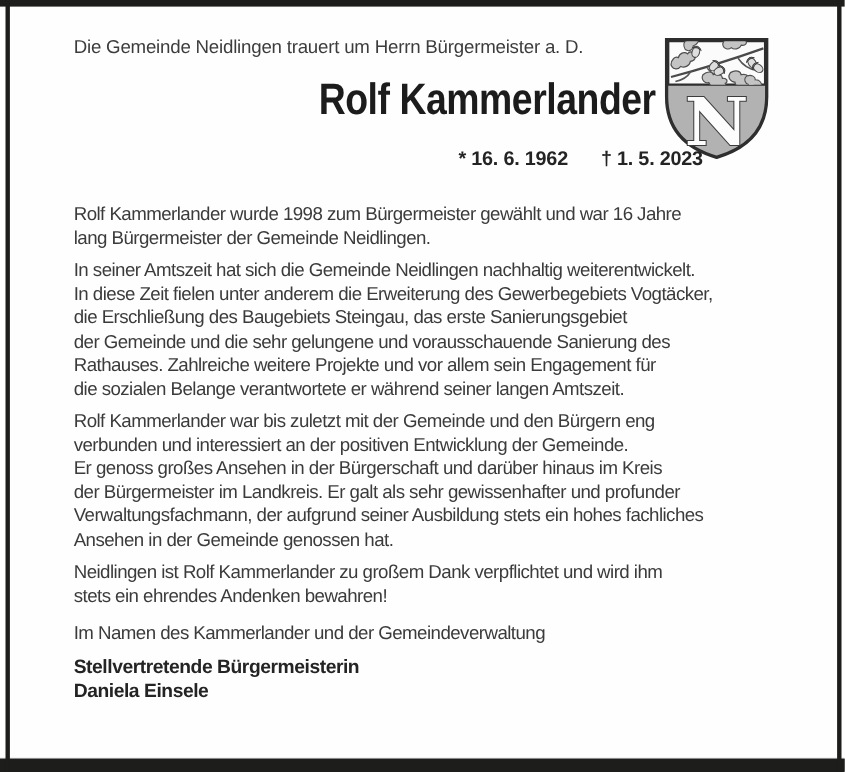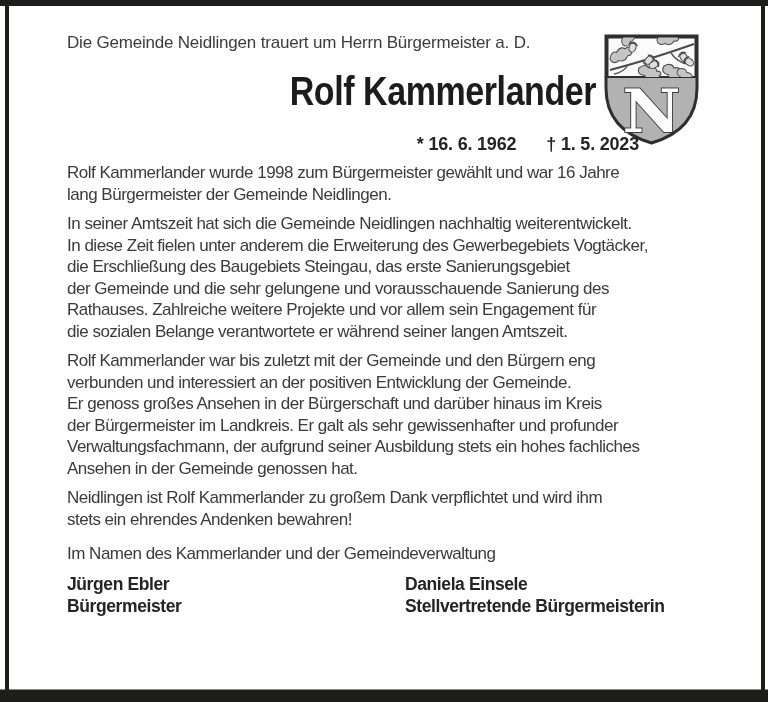--- a/index.html
+++ b/index.html
@@ -28,21 +28,21 @@
     color: #1c1c1c; letter-spacing: -0.5px;
     transform: scaleX(0.85);
   }
   .dates {
     margin-top: 22px;
     font-size: 18px; line-height: 20px; font-weight: bold;
     color: #242424; letter-spacing: -0.2px;
   }
   .dates .death-date { margin-left: 30px; }
 
-  .bodytext { margin-top: 8px; }
+  .bodytext { margin-top: 30px; }
   .bodytext p {
     margin: 0 0 8px 0;
     font-size: 17px; line-height: 21.5px; letter-spacing: -0.5px;
     white-space: pre-line;
     color: #3b3b3b;
   }
   .closing { margin-top: 13px !important; }
 
   .signatures {
     display: flex; margin-top: 6px;
@@ -121,23 +121,19 @@
 Er genoss großes Ansehen in der Bürgerschaft und darüber hinaus im Kreis
 der Bürgermeister im Landkreis. Er galt als sehr gewissenhafter und profunder
 Verwaltungsfachmann, der aufgrund seiner Ausbildung stets ein hohes fachliches
 Ansehen in der Gemeinde genossen hat.</p>
     <p>Neidlingen ist Rolf Kammerlander zu großem Dank verpflichtet und wird ihm
 stets ein ehrendes Andenken bewahren!</p>
     <p class="closing">Im Namen des Kammerlander und der Gemeindeverwaltung</p>
   </div>
 
   <div class="signatures">
-    <div class="sig-col-left">
-      <div>Jürgen Ebler</div>
-      <div>Bürgermeister</div>
-    </div>
     <div class="sig-col-right">
+      <div>Stellvertretende Bürgermeisterin</div>
       <div>Daniela Einsele</div>
-      <div>Stellvertretende Bürgermeisterin</div>
     </div>
   </div>
 
 </div>
 
 </body></html>

